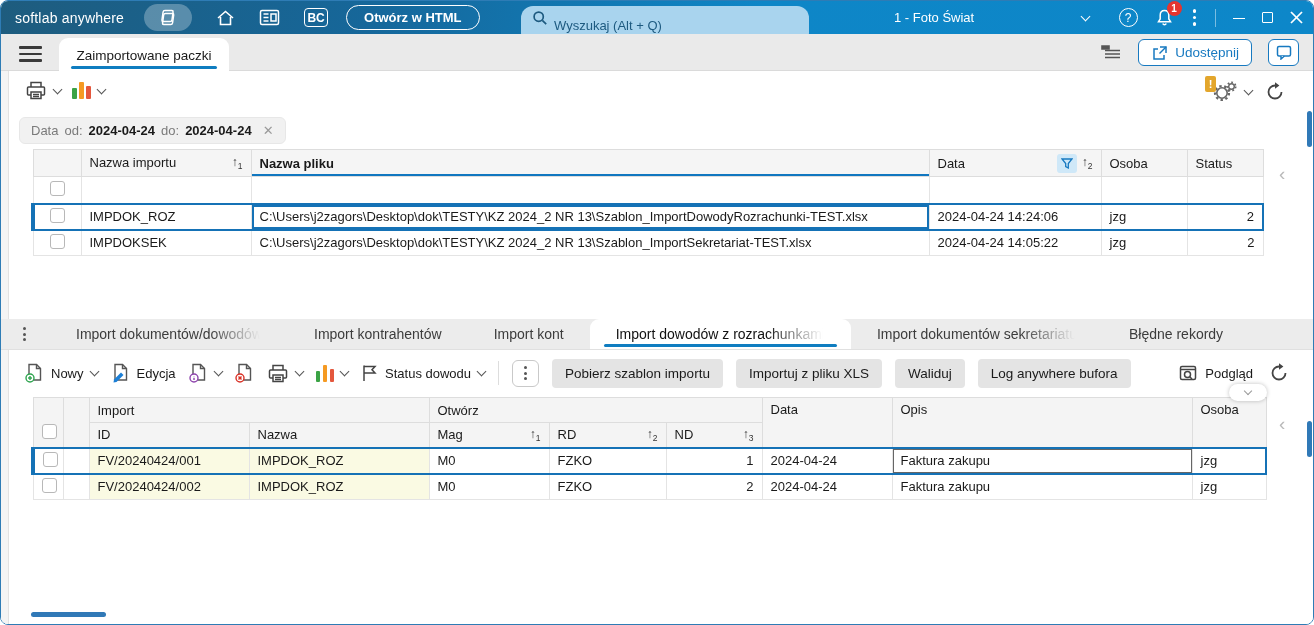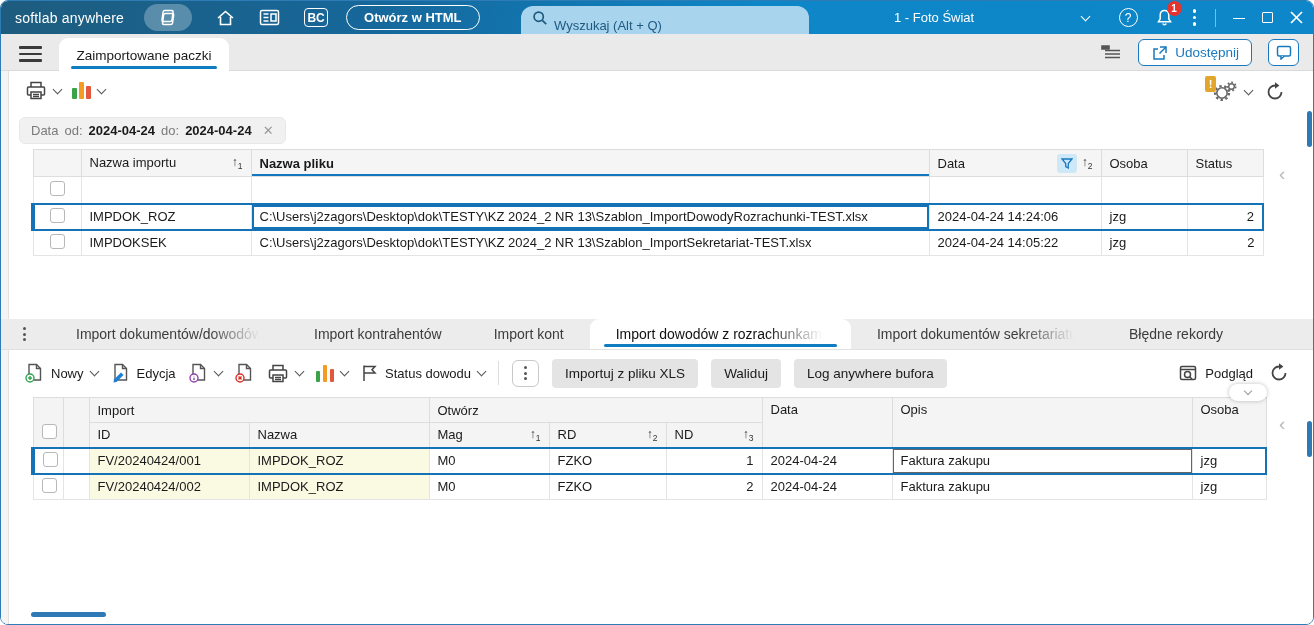--- a/index.html
+++ b/index.html
@@ -487,20 +487,21 @@
         <span class="caret"></span>
       </div>
       <div class="tdiv"></div>
       <div class="kbtn">
         <span class="kebab2" style="margin:0;">
             <i></i>
             <i></i>
             <i></i>
           </span>
       </div>
+      <button class="gbtn">Pobierz szablon importu</button>
       <button class="gbtn">Importuj z pliku XLS</button>
       <button class="gbtn">Waliduj</button>
       <button class="gbtn">Log anywhere bufora</button>
       <div class="tr2right">
         <div class="toolbtn">
           <span>
             <svg width="19" height="17" viewBox="0 0 19 17" fill="none" stroke="#444" stroke-width="1.5">
               <rect x="1.5" y="1.5" width="15" height="13" rx="1.5"></rect>
                 <line x1="1.5" y1="4.5" x2="16.5" y2="4.5"></line>
               <circle cx="8.5" cy="9.5" r="3"></circle>

